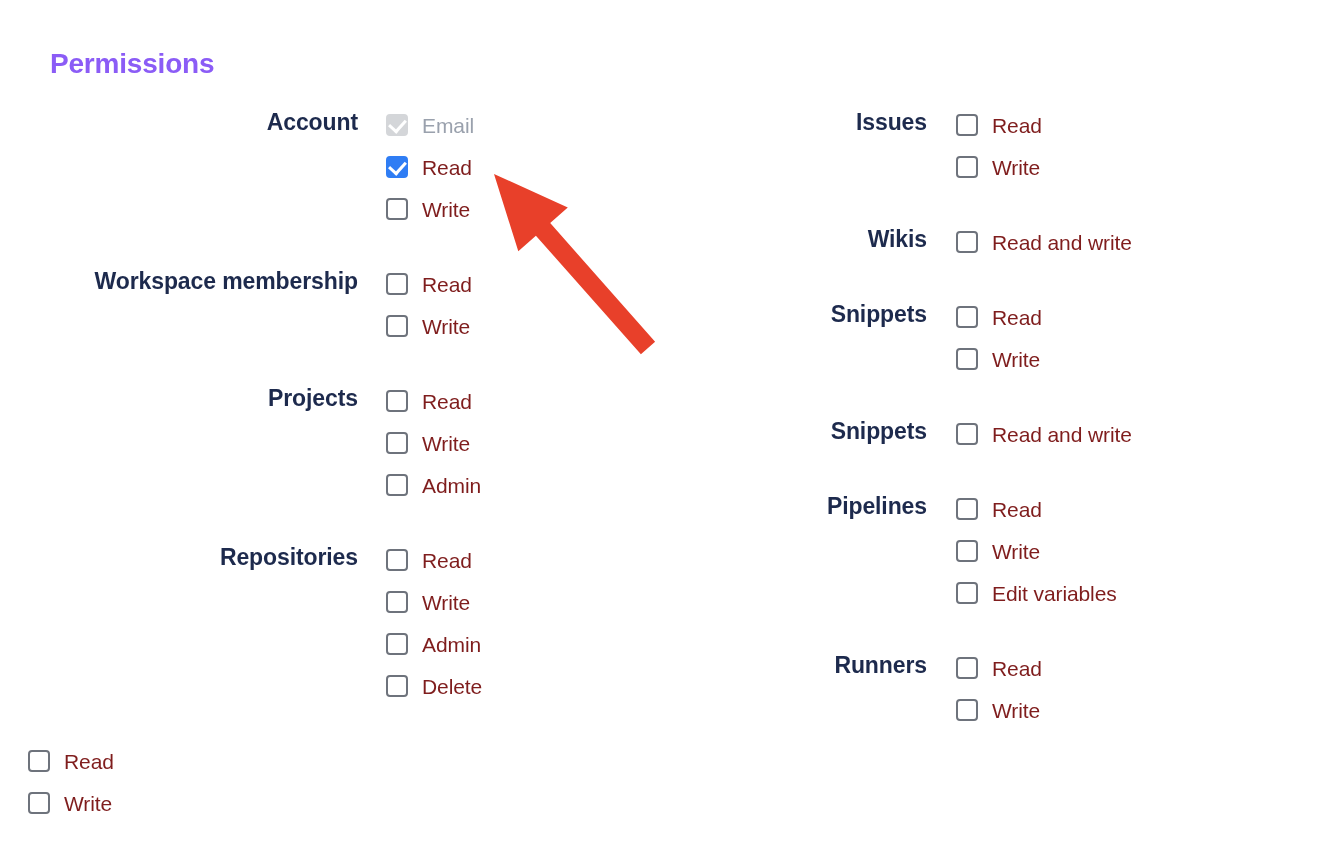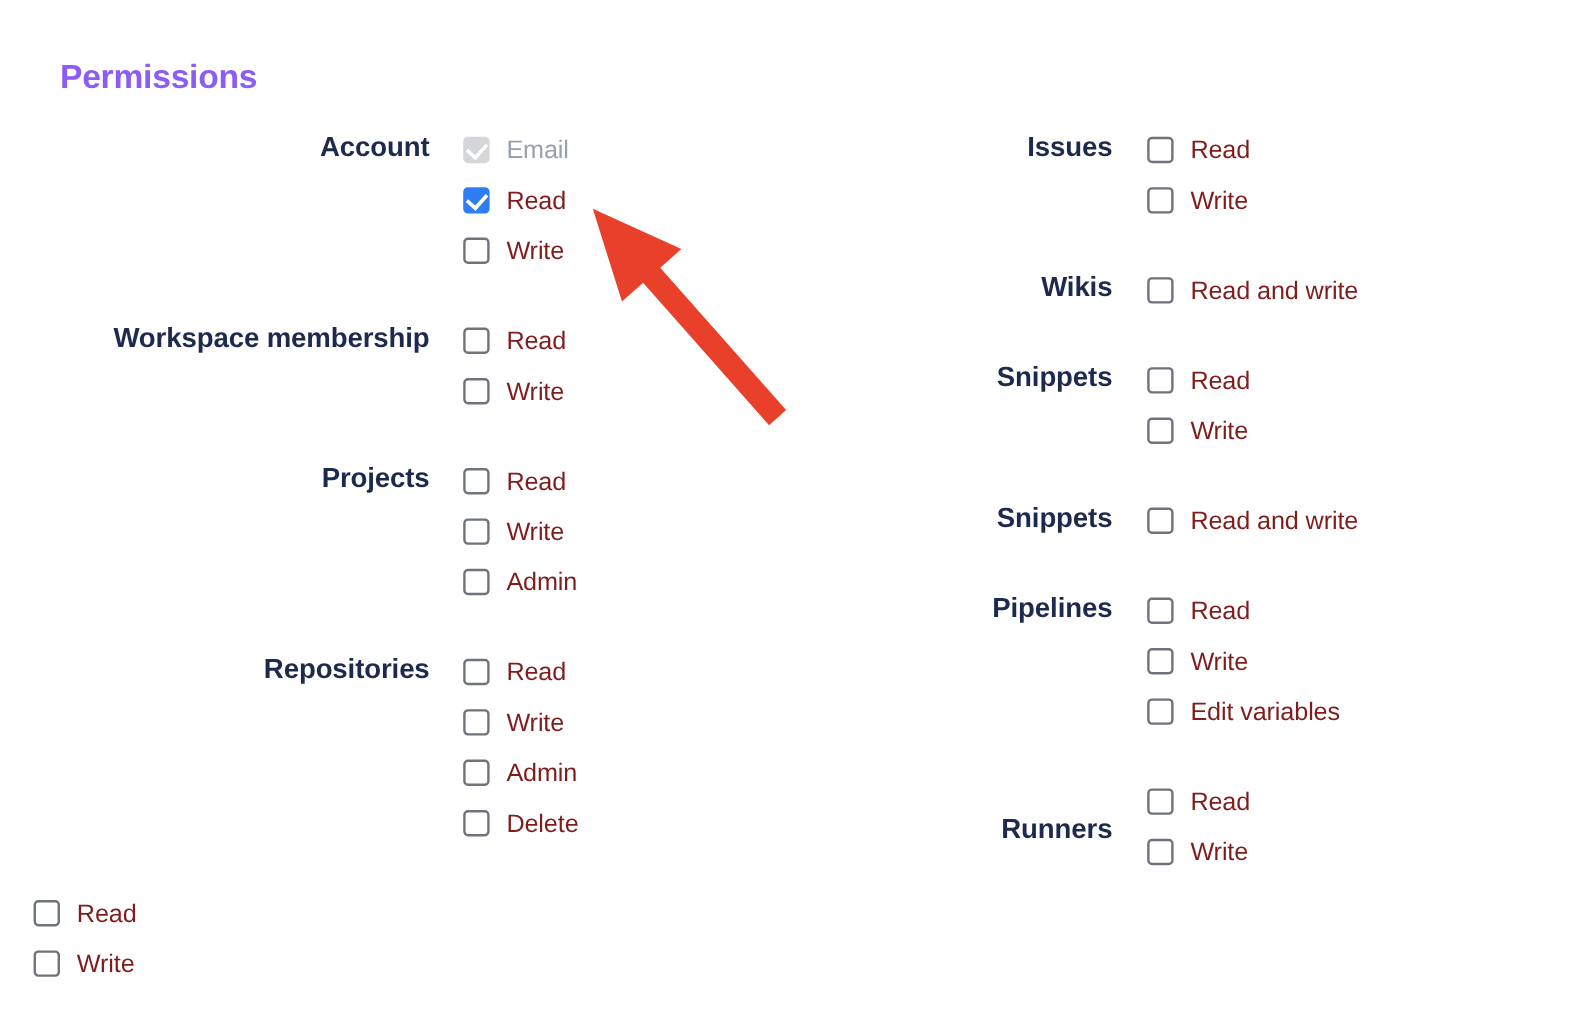--- a/index.html
+++ b/index.html
@@ -39,21 +39,21 @@
   }
   .perm-column.left  { left: 0px;   width: 660px; }
   .perm-column.right { left: 660px; width: 662px; }
 
   .perm-group {
     display: flex;
     flex-direction: row;
     align-items: flex-start;
     margin-bottom: 33px;
   }
-  .perm-group:last-child { margin-bottom: 0; align-items: center; }
+  .perm-group:last-child { margin-bottom: 0; }
 
   .group-label {
     font-size: 23px;
     font-weight: bold;
     color: #1d2a4d;
     text-align: right;
     line-height: 33px;
     letter-spacing: -0.1px;
     flex: 0 0 auto;
     padding-top: 2px;

